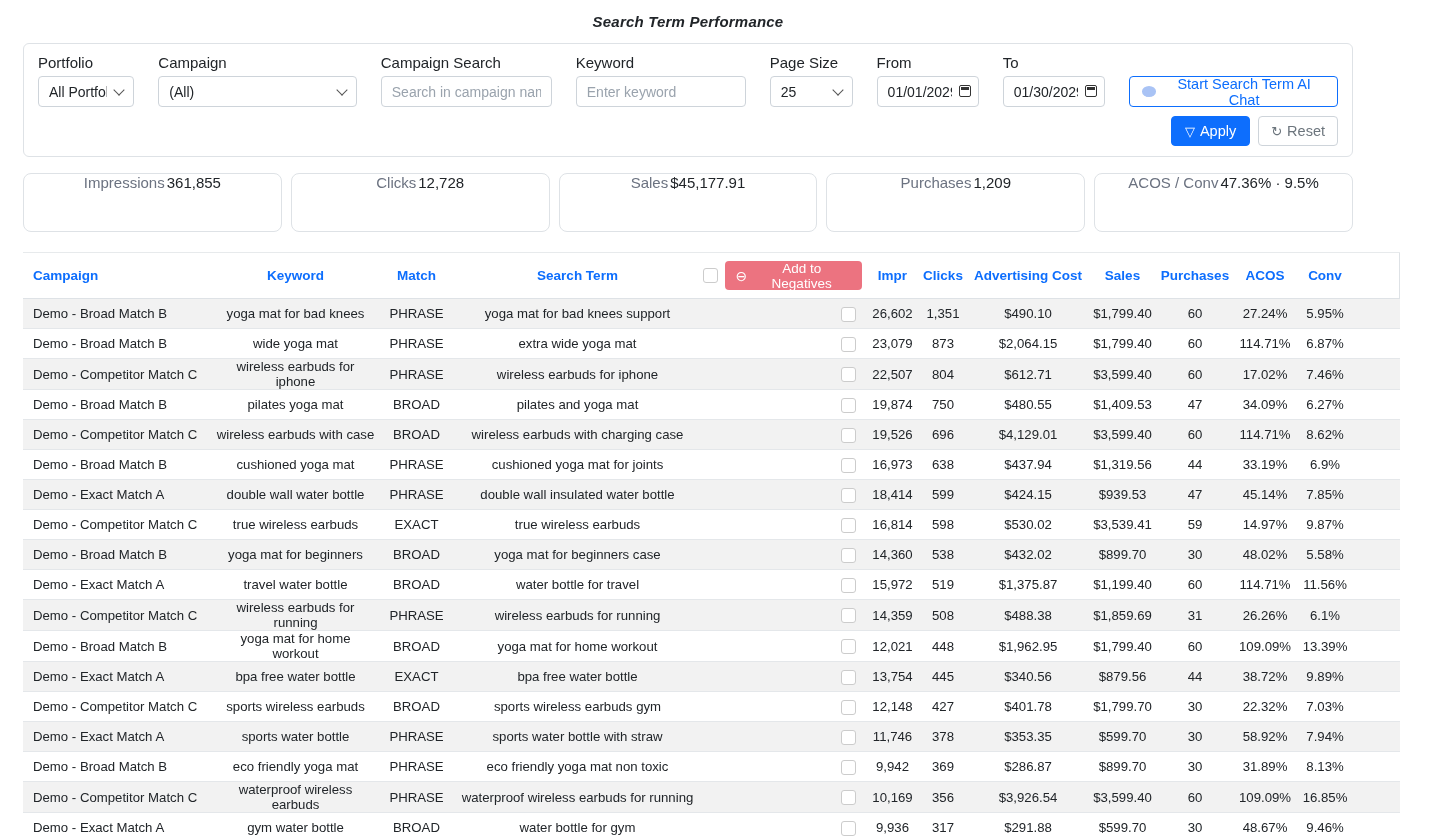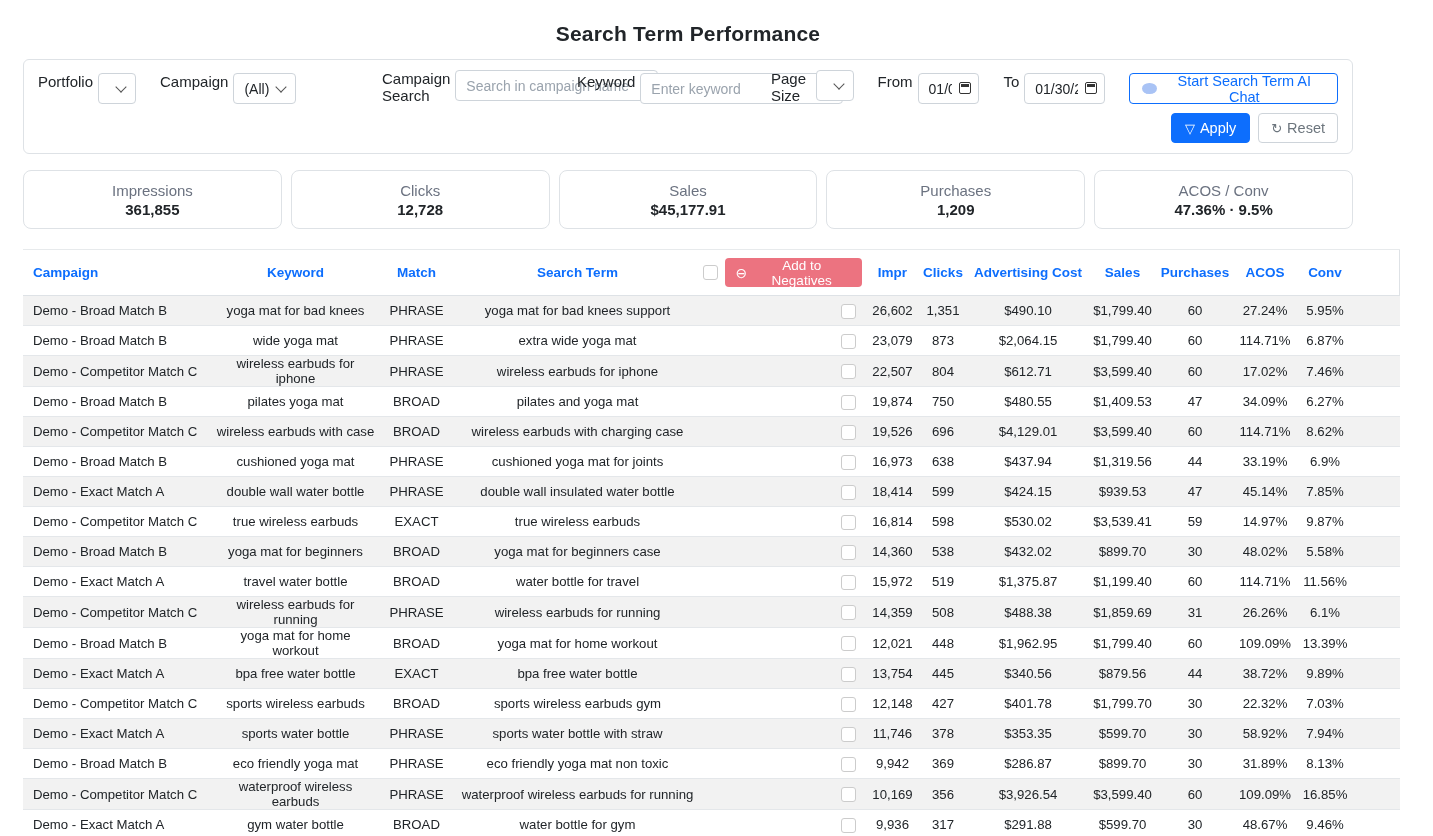--- a/index.html
+++ b/index.html
@@ -1,28 +1,28 @@
 <!DOCTYPE html>
 <html><head>
 <meta charset="utf-8">
 <style>
   * { box-sizing: border-box; margin: 0; padding: 0; }
   html,body { width:1433px; height:836px; overflow:hidden; background:#fff;
     font-family:"Liberation Sans","DejaVu Sans",sans-serif; color:#212529; }
   .page { padding-left:23px; }
 
   
-  .page-title { width:1330px; text-align:center; font-size:21px; font-weight:700;
-    margin-top:22px; margin-bottom:13px; letter-spacing:.2px; }
+  .page-title { width:1330px; text-align:center; font-size:15px; font-weight:700;
+    margin-top:13px; margin-bottom:13px; letter-spacing:.2px;font-style:italic; }
 
   
   .filter-panel { width:1330px; border:1px solid #dee2e6; border-radius:6px;
     padding:10px 14px 10px 14px; }
   .filter-row1 { display:flex; align-items:flex-end; gap:24px; }
-  .filter-group { display:flex; flex-direction:row; gap:5px; }
+  .filter-group { display:flex; flex-direction:column; gap:5px; }
   .filter-label { font-size:15px; color:#212529; }
   .control { height:31px; border:1px solid #ced4da; border-radius:4px;
     font-size:14px; color:#212529; background:#fff; padding:0 10px;
     font-family:inherit; }
   .select-wrap { position:relative; display:inline-block; }
   .select-wrap select { appearance:none; -webkit-appearance:none; width:100%; padding-right:26px; }
   .select-wrap::after { content:""; position:absolute; right:11px; top:10px;
     width:7px; height:7px; border-right:1.6px solid #555; border-bottom:1.6px solid #555;
     transform:rotate(45deg); pointer-events:none; }
   input.control::placeholder { color:#9aa3ad; }
@@ -44,23 +44,23 @@
     border-radius:4px; padding:0 13px; font-size:14.5px; cursor:pointer;
     display:flex; align-items:center; gap:5px; font-family:inherit; }
   .reset-btn { height:30px; background:#fff; color:#6c757d; border:1px solid #ced4da;
     border-radius:4px; padding:0 12px; font-size:14.5px; cursor:pointer;
     display:flex; align-items:center; gap:5px; font-family:inherit; }
   .glyph { font-family:"DejaVu Sans",sans-serif; font-size:13px; line-height:1; }
 
   
   .cards { width:1330px; display:flex; gap:9px; margin-top:16px; }
   .card { flex:1; border:1px solid #dee2e6; border-radius:8px; height:59px;
-    display:flex; flex-direction:column; align-items:center; justify-content:center; gap:2px; }
+    display:flex; flex-direction:row; align-items:flex-start; justify-content:center; gap:2px; }
   .card-label { font-size:15px; color:#6b7280; }
-  .card-value { font-size:15px; font-weight:700; color:#212529; }
+  .card-value { font-size:15px; font-weight:400; color:#212529; }
 
   
   .table-wrap { width:1377px; margin-top:20px; border-right:1px solid #dee2e6; }
   table { border-collapse:collapse; width:1377px; table-layout:fixed; }
   thead th { border-top:1px solid #e7eaec; border-bottom:1px solid #dee2e6;
     color:#0d6efd; font-size:13.5px; font-weight:700; text-align:center;
     padding:8px 3px; height:36px; cursor:pointer; }
   th.col-campaign { text-align:left; padding-left:10px; }
   tbody td { font-size:13.2px; text-align:center; padding:0 3px; height:30px;
     border-bottom:1px solid #e4e7ea; color:#212529; }

